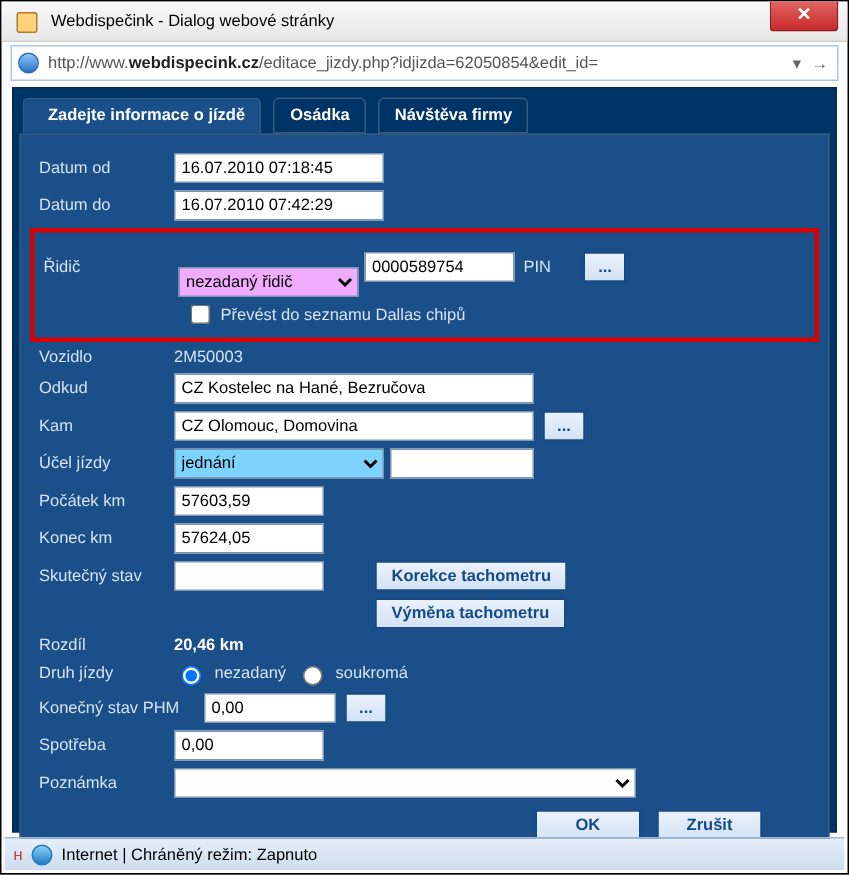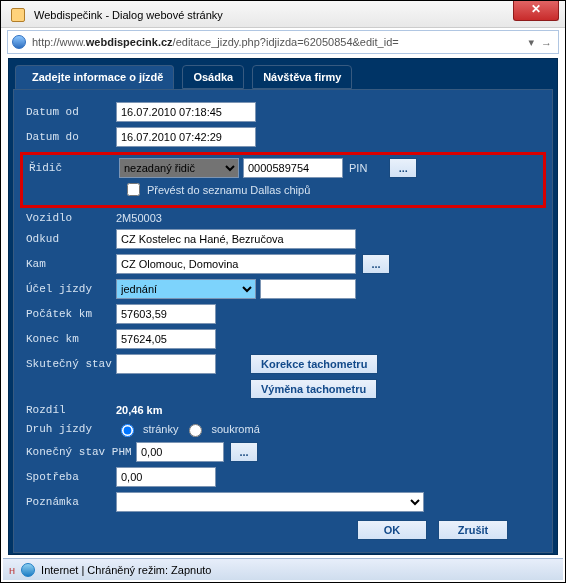--- a/index.html
+++ b/index.html
@@ -110,33 +110,32 @@
     min-height: 440px;
   }
   .row {
     display: flex;
     align-items: center;
     margin-bottom: 5px;
   }
   .lbl {
     width: 90px;
     color: #d6e3f1;
-    font-family: Liberation Mono, monospace;
   }
   .txt {
     border: 1px solid #7c95b4;
     background: #fff;
     height: 20px;
     padding: 0 4px;
     font: inherit;
   }
   .txt140 { width: 140px; }
   .txt100 { width: 100px; }
   .txt240 { width: 240px; }
-  .sel   { width: 120px; height: 20px; border: 1px solid #7c95b4; font: inherit; background: #737373; }
+  .sel   { width: 120px; height: 20px; border: 1px solid #7c95b4; font: inherit; background: #f0abfc; margin-top: 20px; }
   .sel-purpose { width: 140px; height: 20px; border: 1px solid #7c95b4; font: inherit; background: #7dd3fc; }
   .browse {
     width: 28px; height: 20px;
     border: 1px solid #194a7f;
     background: linear-gradient(#e9f1fb,#d2e2f5);
     color: #194a7f;
     font-weight: bold;
     text-align: center;
     line-height: 18px;
     display: inline-block;
@@ -303,21 +302,21 @@
       <span class="btn-inline" style="margin-left:34px;">Výměna tachometru</span>
     </div>
     <div class="row">
       <div class="lbl">Rozdíl</div>
       <span class="lbl-row-bold">20,46 km</span>
     </div>
     <div class="row">
       <div class="lbl">Druh jízdy</div>
       <div class="radios">
         <input type="radio" name="druh" checked="" style="">
-        <span>stránky</span>
+        <span>nezadaný</span>
         <input type="radio" name="druh" style="">
         <span>soukromá</span>
       </div>
     </div>
     <div class="row">
       <div class="lbl" style="width:110px;">Konečný stav PHM</div>
       <input class="txt" style="width: 88px;" value="0,00">
       <span class="browse">...</span>
     </div>
     <div class="row">

